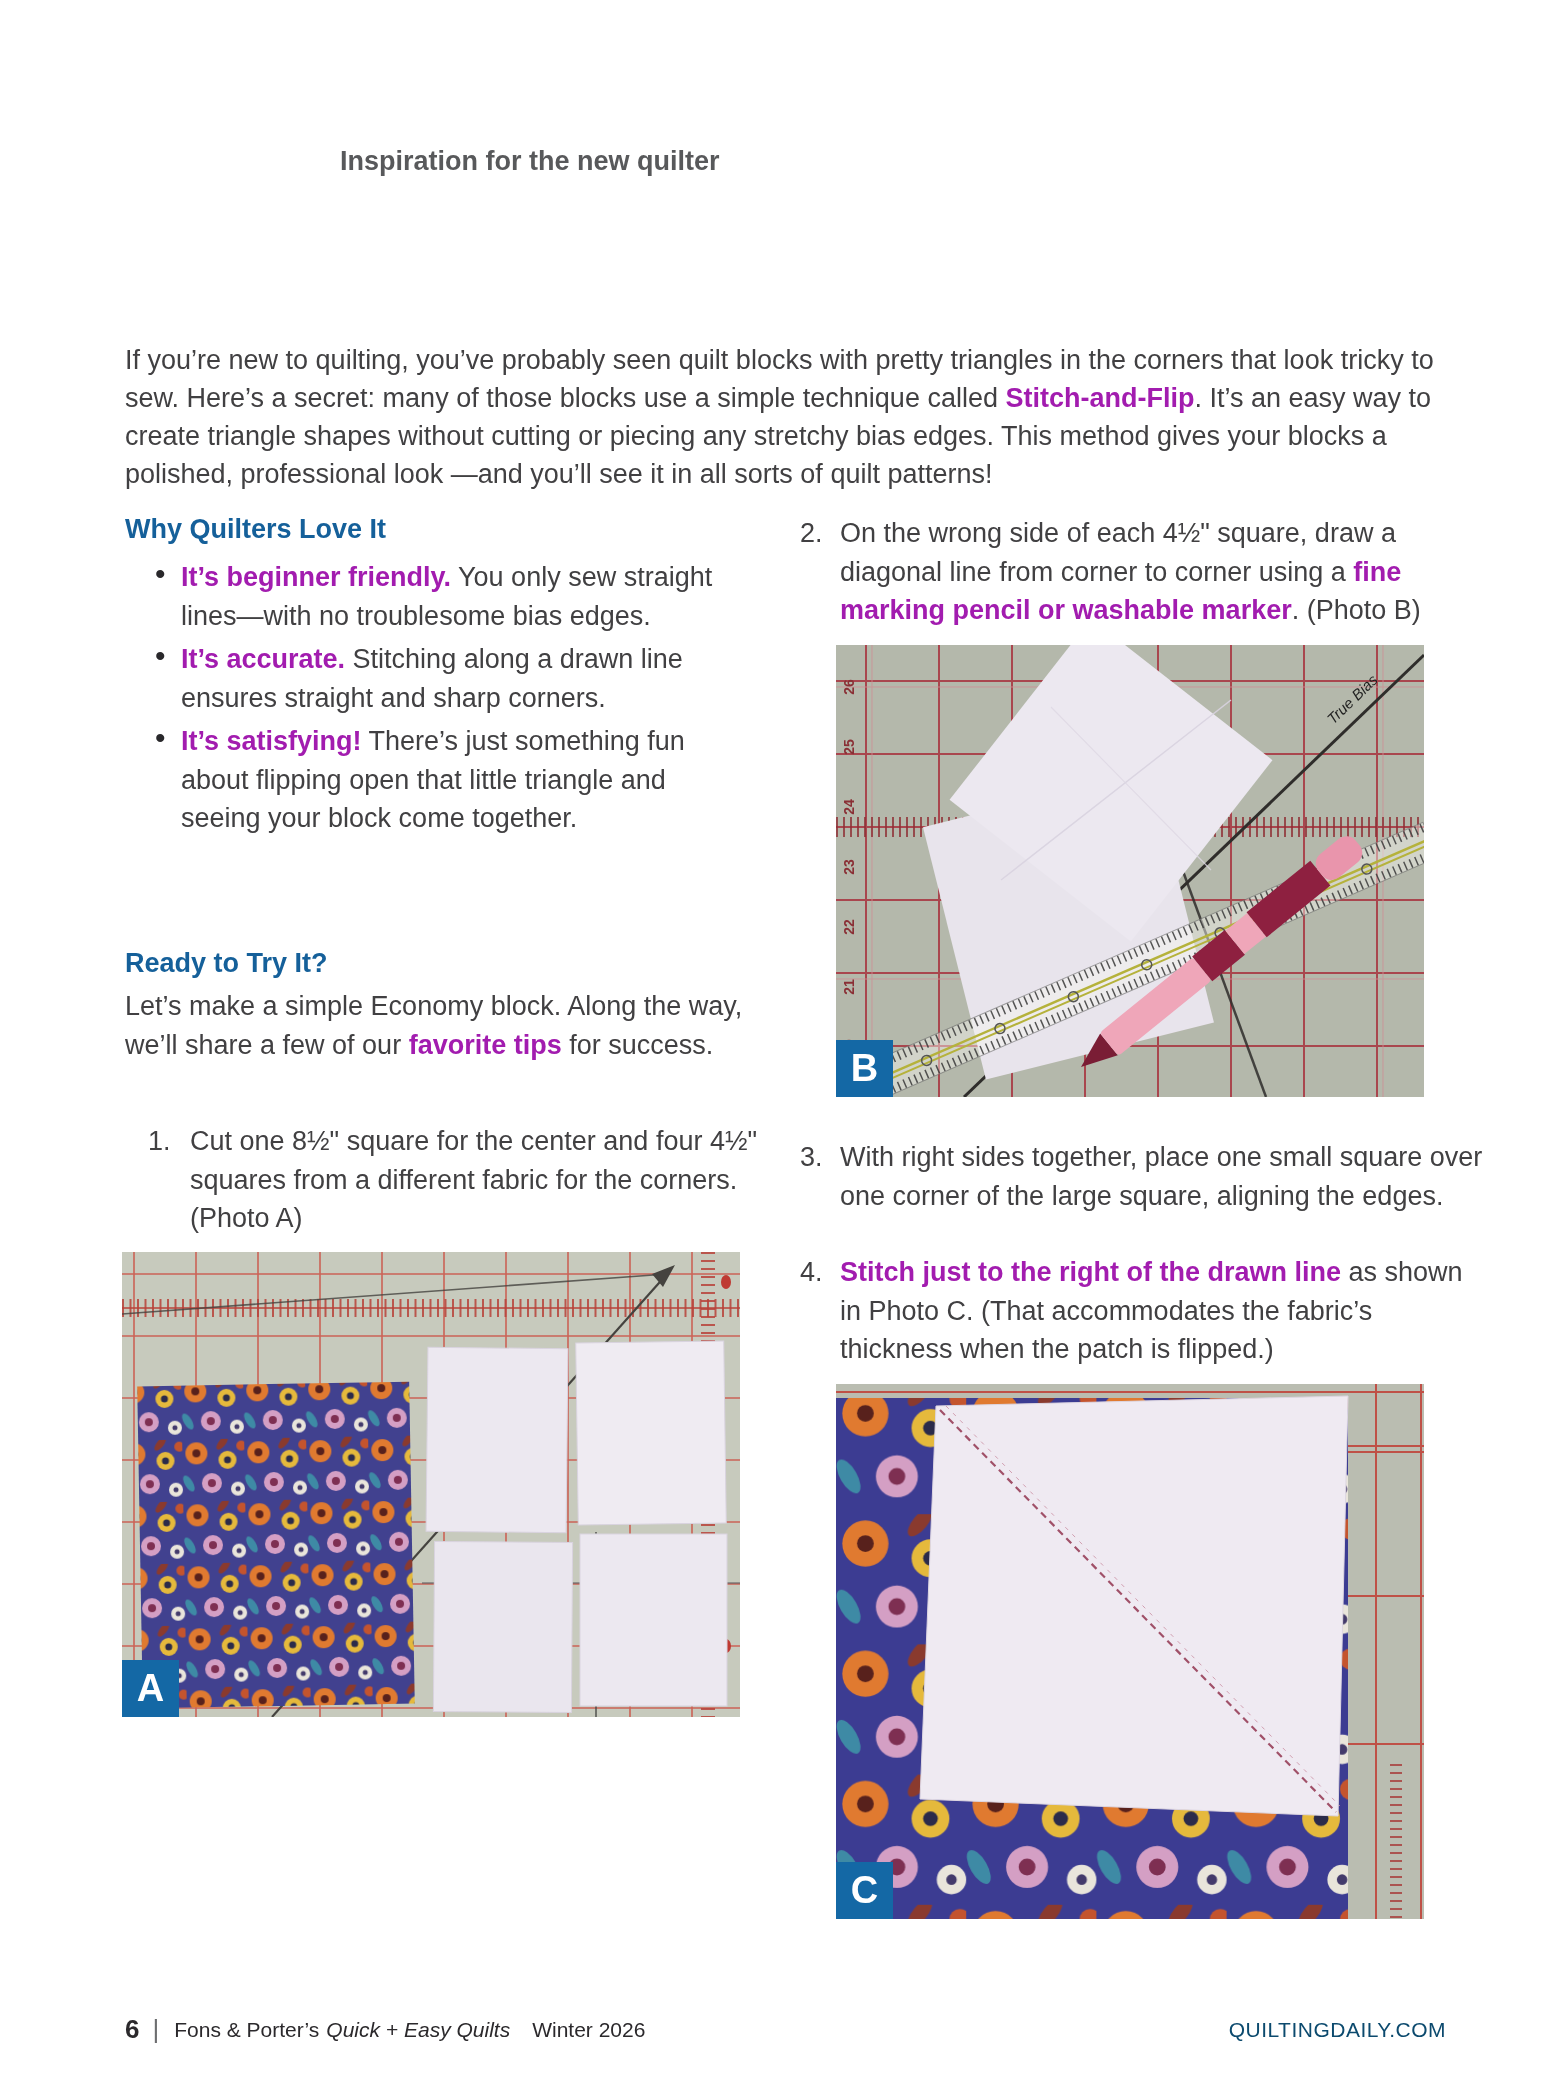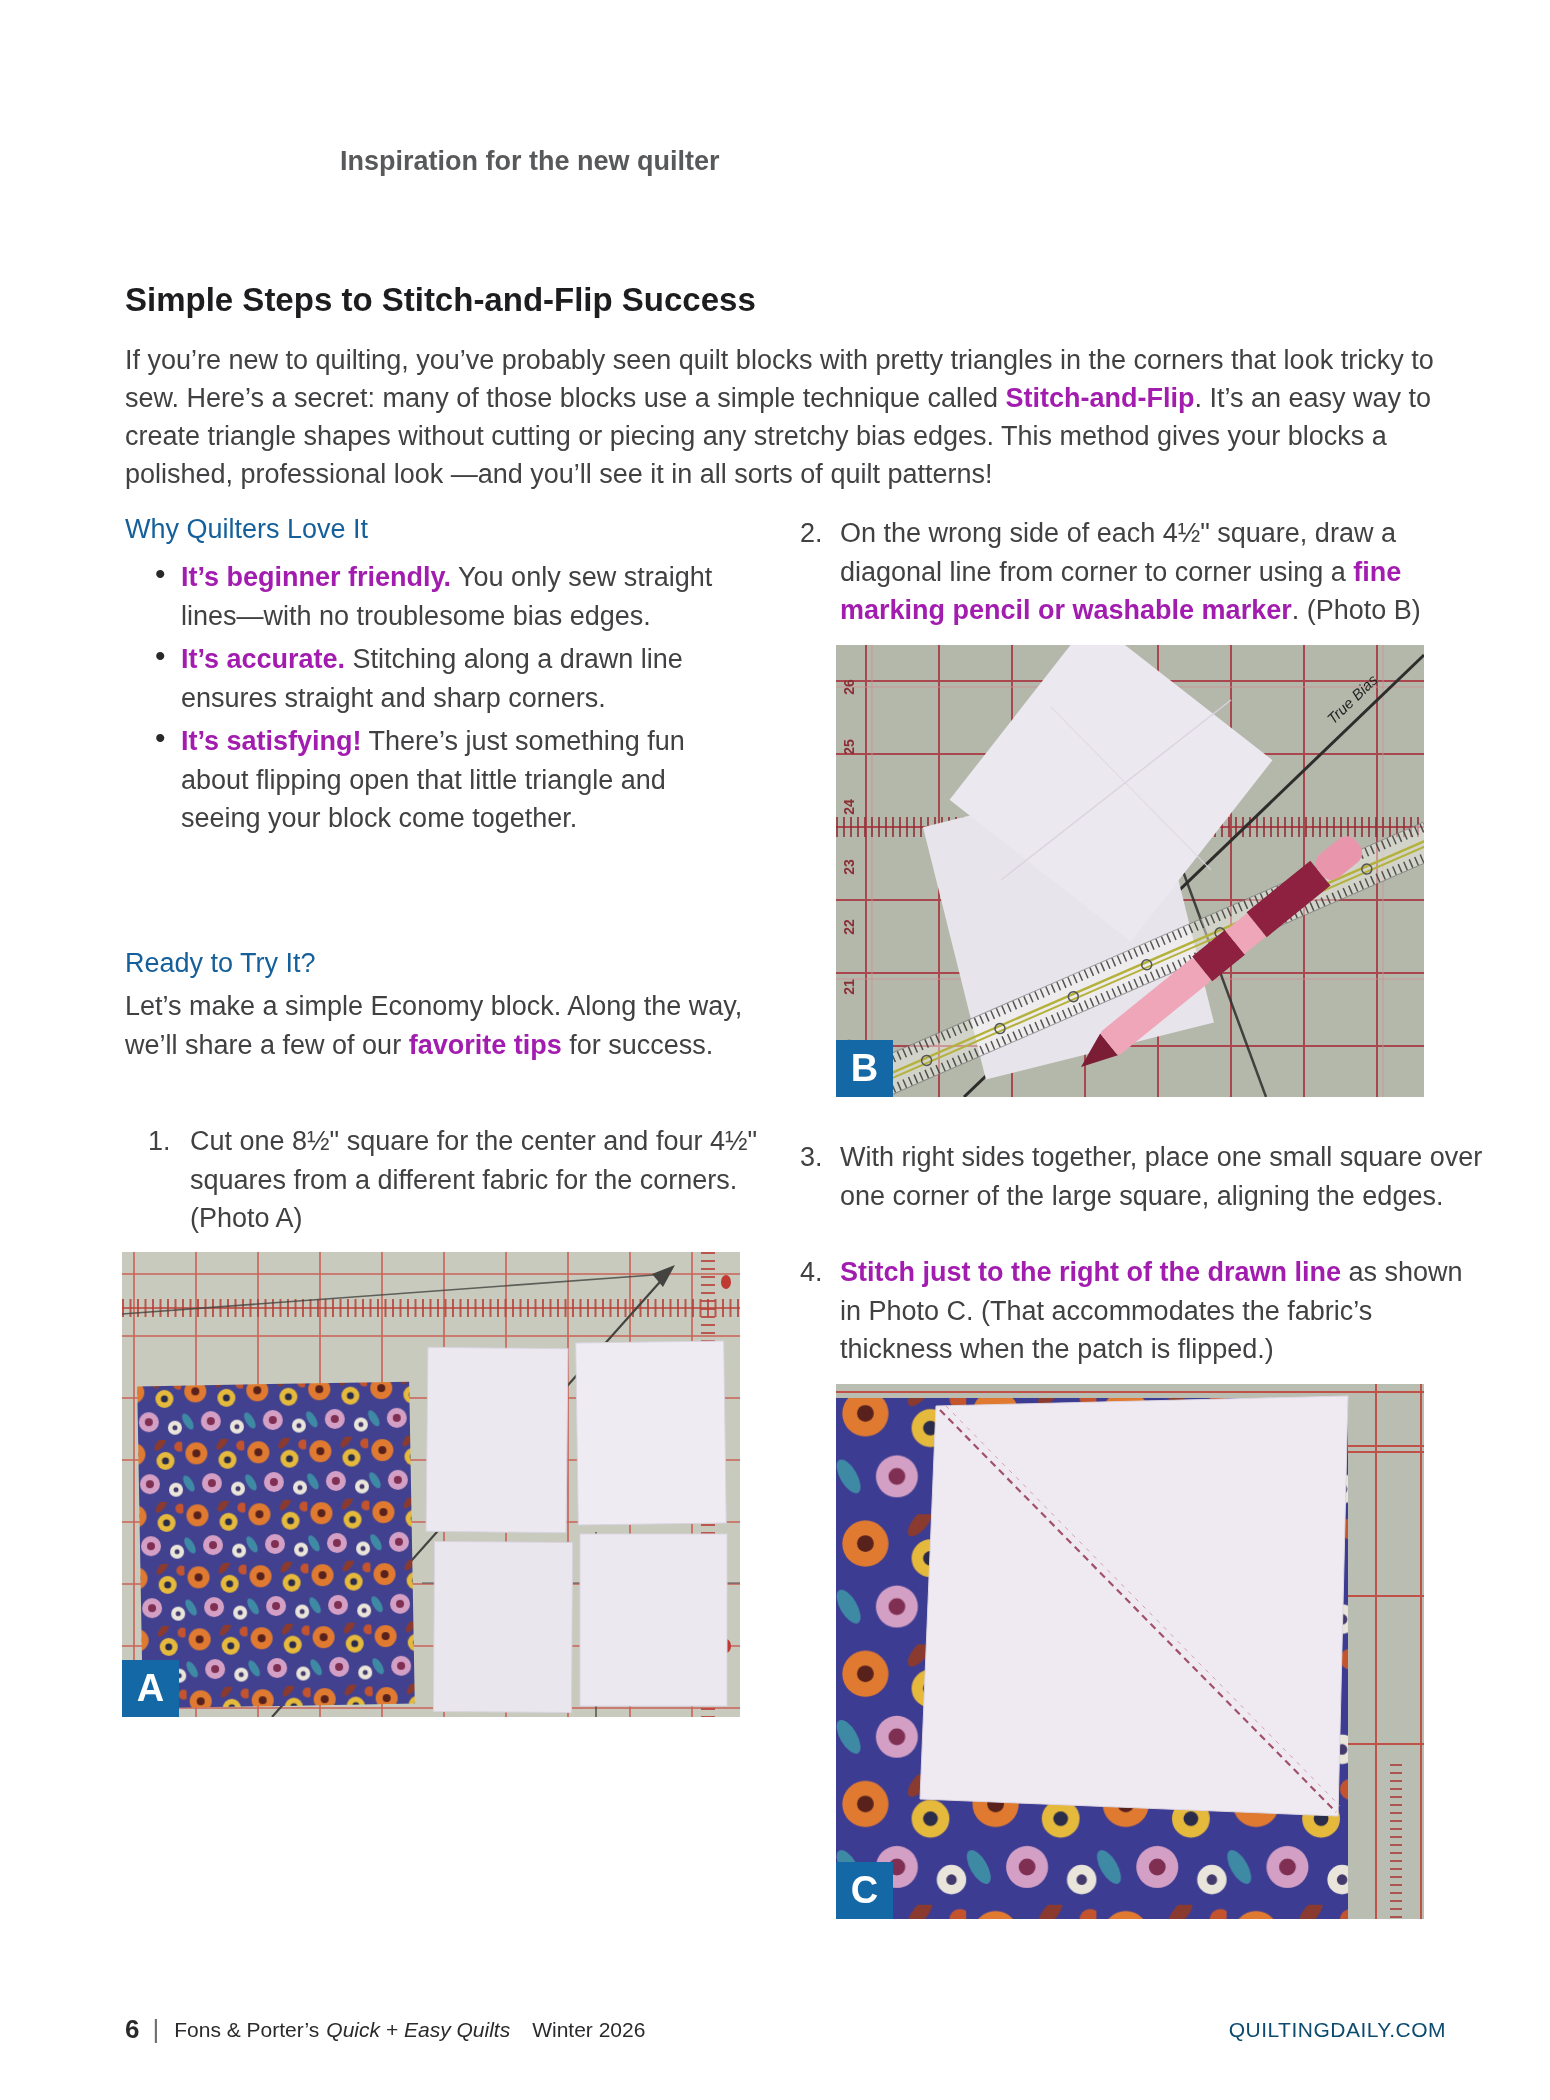--- a/index.html
+++ b/index.html
@@ -15,21 +15,21 @@
   .logo { position:absolute; left:122px; top:6px; width:202px; height:232px; }
   .logo svg { display:block; }
   .logo-line1 { position:absolute; left:0; right:0; top:128px; font-size:41px; font-weight:400; letter-spacing:1px; color:#fff; text-align:center; }
   .logo-line2 { position:absolute; left:0; right:0; top:176px; font-size:33px; font-weight:700; letter-spacing:0.5px; color:#fff; text-align:center; }
   .tagline { position:absolute; left:340px; top:146px; font-size:27px; font-weight:700; color:#58595b; }
 
   
   .title { position:absolute; left:125px; top:281px; font-size:33px; font-weight:700; color:#1d1d1f; }
   .intro { position:absolute; left:125px; top:341px; width:1322px; font-size:27px; line-height:38px; }
 
-  .h-blue { font-size:27px; font-weight:400; color:#15609a; }
+  .h-blue { font-size:27px; font-weight:700; color:#15609a; }
   .why-heading   { position:absolute; left:125px; top:514px; }
   .bullets { position:absolute; left:125px; top:553px; width:628px; font-size:27px; line-height:38.5px; }
   .bullet { position:relative; padding-left:51px; margin:5px; }
   .bullet::before { content:"\2022"; position:absolute; left:25px; top:-3px; font-size:30px; color:#29282b; }
 
   .ready-heading { position:absolute; left:125px; top:948px; }
   .ready-para { position:absolute; left:125px; top:987px; width:628px; font-size:27px; line-height:38.5px; }
 
   .step { position:relative; font-size:27px; line-height:38.5px; }
   .step .num { position:absolute; left:0; top:0; }
@@ -58,21 +58,20 @@
   .footer-left .pub-title { font-style:italic; margin-right:22px; }
   .footer-right { position:absolute; right:104px; top:2018px; font-size:21px; letter-spacing:0.5px; color:#0c4a6e; }
 </style>
 </head>
 <body>
 
 <div class="page">
 
   <div class="tagline">Inspiration for the new quilter</div>
 
-  <div class="title">Simple Steps to Stitch-and-Flip Success</div>
   <div class="intro"><span>If you’re new to quilting, you’ve probably seen quilt blocks with pretty triangles in the corners that look tricky to sew. Here’s a secret: many of those blocks use a simple technique called </span><b>Stitch-and-Flip</b><span>. It’s an easy way to create triangle shapes without cutting or piecing any stretchy bias edges. This method gives your blocks a polished, professional look —and you’ll see it in all sorts of quilt patterns!</span></div>
 
   <div class="h-blue why-heading">Why Quilters Love It</div>
   <div class="bullets">
     <div class="bullet"><b>It’s beginner friendly.</b><span> You only sew straight lines—with no troublesome bias edges.</span></div>
     <div class="bullet"><b>It’s accurate.</b><span> Stitching along a drawn line ensures straight and sharp corners.</span></div>
     <div class="bullet"><b>It’s satisfying!</b><span> There’s just something fun about flipping open that little triangle and seeing your block come together.</span></div>
   </div>
 
   <div class="h-blue ready-heading">Ready to Try It?</div>

